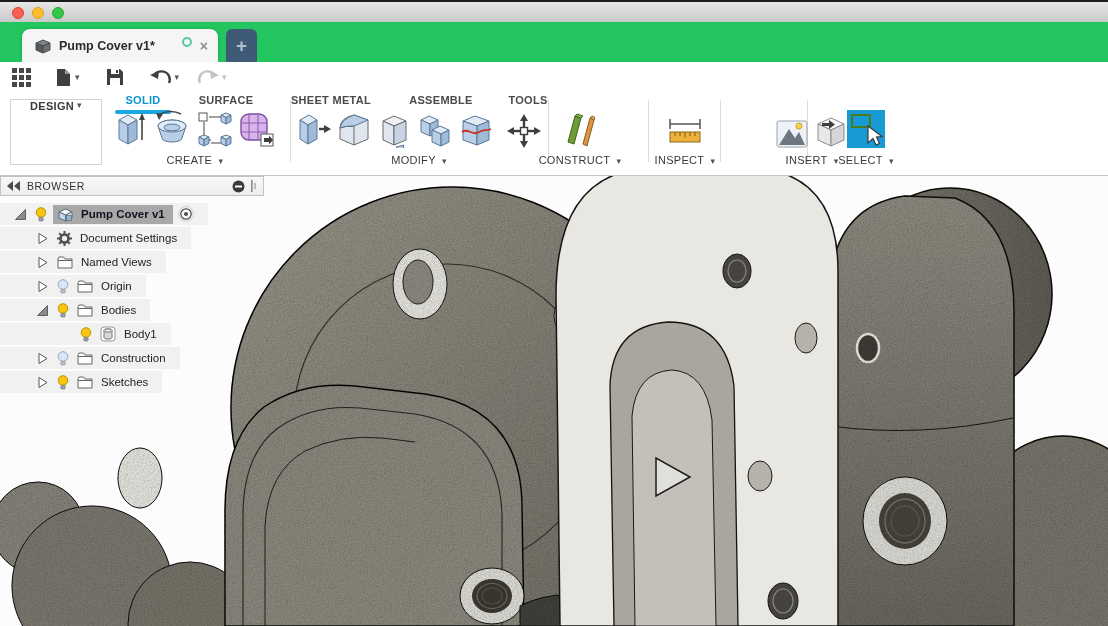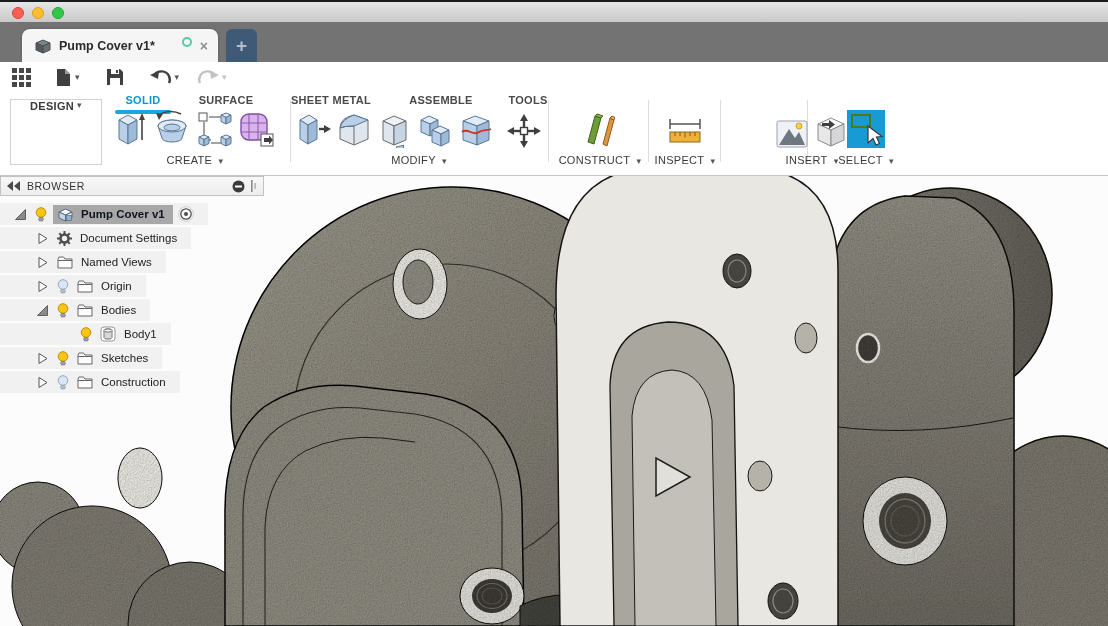--- a/index.html
+++ b/index.html
@@ -10,21 +10,21 @@
   
   .titlebar{position:absolute;left:0;top:0;width:1108px;height:22px;
     background:linear-gradient(#e6e6e6,#c9c9c9);border-top:2px solid #1b1b1b;box-sizing:border-box;}
   .lights{position:absolute;left:12px;top:5px;display:flex;gap:8px;}
   .light{width:12px;height:12px;border-radius:50%;box-sizing:border-box;}
   .light.red{background:#fa5e55;border:1px solid #dd4238;}
   .light.yellow{background:#fcbd2e;border:1px solid #dfa023;}
   .light.green{background:#32c748;border:1px solid #27a532;}
 
   
-  .tabbar{position:absolute;left:0;top:22px;width:1108px;height:40px;background:#737373;}
+  .tabbar{position:absolute;left:0;top:22px;width:1108px;height:40px;background:#22c55e;}
   .doc-tab{position:absolute;left:22px;top:7px;width:196px;height:33px;background:#f5f5f6;
     border-radius:8px 8px 0 0;display:flex;align-items:center;padding:0 8px;box-sizing:border-box;
     box-shadow:0 0 3px rgba(0,0,0,.25);}
   .doc-tab .cube{width:18px;height:16px;margin:0 7px 0 4px;flex:0 0 auto;}
   .doc-tab .title{font-size:12.5px;font-weight:bold;color:#2b2b2b;white-space:nowrap;flex:1;}
   .sync-dot{width:10px;height:10px;border:2px solid #57c7a4;border-radius:50%;box-sizing:border-box;
     margin:-8px 8px 0 0;flex:0 0 auto;}
   .tab-close{font-size:14px;font-weight:bold;color:#8f8f8f;line-height:1;margin-right:2px;cursor:default;}
   .new-tab{position:absolute;left:226px;top:7px;width:31px;height:33px;background:#3e5a76;
     border-radius:6px 6px 0 0;color:#b4bfca;font-size:19px;display:flex;align-items:center;
@@ -272,21 +272,21 @@
           <polygon points="34,17 27,13 27,21" fill="#3f3f3f"></polygon>
           <rect x="13.5" y="13.5" width="7" height="7" fill="#fff" stroke="#3f3f3f" stroke-width="1.4"></rect>
         </svg>
       </div>
     </div>
     <div class="glabel">
       <span>MODIFY</span> <span class="caret">▾</span>
     </div>
   </div>
 
-  <div class="rgroup" style="left:552px;width:96px;">
+  <div class="rgroup" style="left:532px;width:96px;">
     <div class="icons">
       <div class="tool">
         <svg width="30" height="38" viewBox="0 0 30 38">
           <polygon points="3,32 10,6 16,8 9,34" fill="#6d9c39" stroke="#3e6218"></polygon>
           <polygon points="10,6 12,4 18,6 16,8" fill="#8fbf55" stroke="#3e6218"></polygon>
           <polygon points="18,34 25,8 29,10 22,36" fill="#dd9642" stroke="#8a5a1e"></polygon>
           <polygon points="25,8 27,6 30,7.5 29,10" fill="#ecb26a" stroke="#8a5a1e"></polygon>
         </svg>
       </div>
     </div>
@@ -587,47 +587,47 @@
   </div>
 
   <div class="trow pad1">
     <span class="exp">
       <svg width="11" height="13" viewBox="0 0 11 13">
           <polygon points="2,1.5 10,6.5 2,11.5" fill="#fff" stroke="#555"></polygon>
         </svg>
     </span>
     <span class="ticon">
       <svg width="12" height="15" viewBox="0 0 12 15">
-          <circle cx="6" cy="5.5" r="4.8" fill="#f9c513" stroke="#bd8f07"></circle>
-          <rect x="3.8" y="10.5" width="4.4" height="3.4" rx="1" fill="#9aa0a6" stroke="#72777c" stroke-width=".7"></rect>
+          <circle cx="6" cy="5.5" r="4.8" fill="#d9e6f6" stroke="#8fa6c0"></circle>
+          <rect x="3.8" y="10.5" width="4.4" height="3.4" rx="1" fill="#b9c0c7" stroke="#8f969c" stroke-width=".7"></rect>
         </svg>
     </span>
     <span class="ticon">
       <svg width="16" height="13" viewBox="0 0 16 13">
           <path d="M1,3 L1,12 L15,12 L15,3 L8,3 L6.5,1 L2,1 Z" fill="#fdfdfd" stroke="#666"></path>
           <line x1="1" y1="4.5" x2="15" y2="4.5" stroke="#666"></line>
         </svg>
     </span>
-    <span class="lab">Sketches</span>
+    <span class="lab">Construction</span>
   </div>
 
   <div class="trow pad1">
     <span class="exp">
       <svg width="11" height="13" viewBox="0 0 11 13">
           <polygon points="2,1.5 10,6.5 2,11.5" fill="#fff" stroke="#555"></polygon>
         </svg>
     </span>
     <span class="ticon">
       <svg width="12" height="15" viewBox="0 0 12 15">
-          <circle cx="6" cy="5.5" r="4.8" fill="#d9e6f6" stroke="#8fa6c0"></circle>
-          <rect x="3.8" y="10.5" width="4.4" height="3.4" rx="1" fill="#b9c0c7" stroke="#8f969c" stroke-width=".7"></rect>
+          <circle cx="6" cy="5.5" r="4.8" fill="#f9c513" stroke="#bd8f07"></circle>
+          <rect x="3.8" y="10.5" width="4.4" height="3.4" rx="1" fill="#9aa0a6" stroke="#72777c" stroke-width=".7"></rect>
         </svg>
     </span>
     <span class="ticon">
       <svg width="16" height="13" viewBox="0 0 16 13">
           <path d="M1,3 L1,12 L15,12 L15,3 L8,3 L6.5,1 L2,1 Z" fill="#fdfdfd" stroke="#666"></path>
           <line x1="1" y1="4.5" x2="15" y2="4.5" stroke="#666"></line>
         </svg>
     </span>
-    <span class="lab">Construction</span>
+    <span class="lab">Sketches</span>
   </div>
 
 </div>
 
 </body></html>

